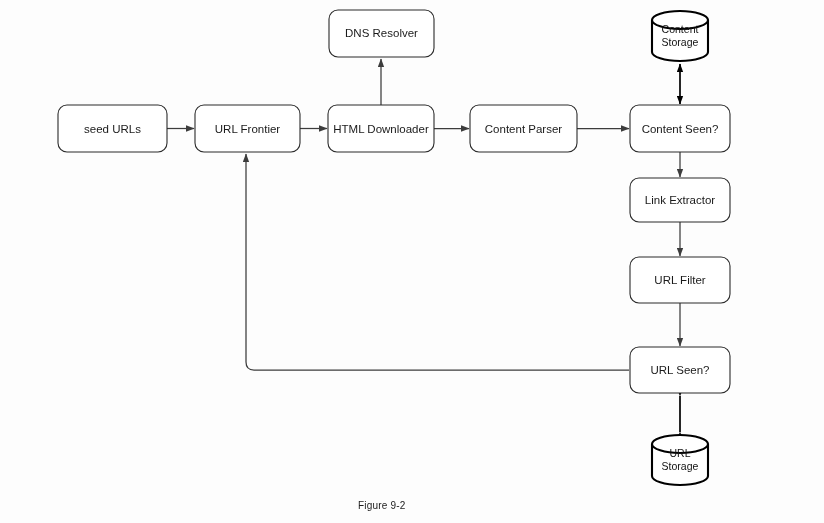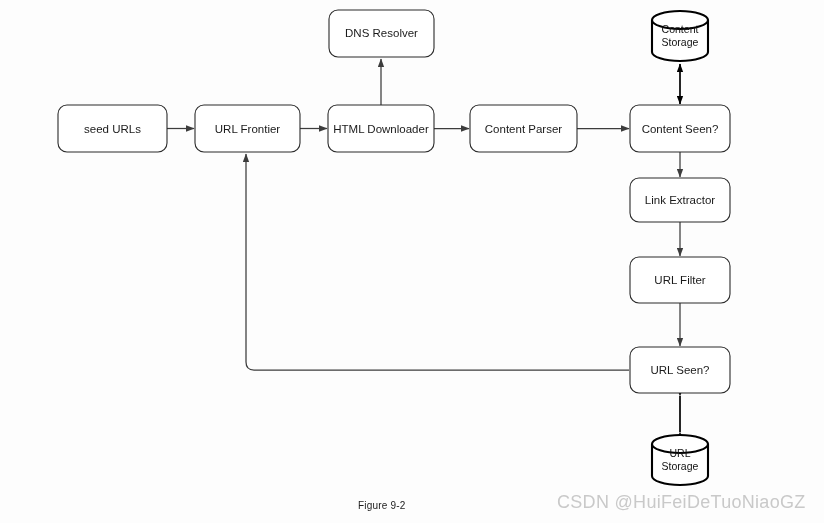--- a/index.html
+++ b/index.html
@@ -181,15 +181,14 @@
     <g>
       <path class="store-body" d="M 652 444 L 652 476 A 28 9 0 0 0 708 476 L 708 444"></path>
       <ellipse class="store-top" cx="680" cy="444" rx="28" ry="9"></ellipse>
       <text class="store-label" x="680" y="454">URL</text>
       <text class="store-label" x="680" y="467">Storage</text>
     </g>
 
   </svg>
 
   <div class="caption-text">Figure 9-2</div>
-  <div class="watermark-text">CSDN @HuiFeiDeTuoNiaoGZ</div>
 
 </div>
 
 </body></html>

